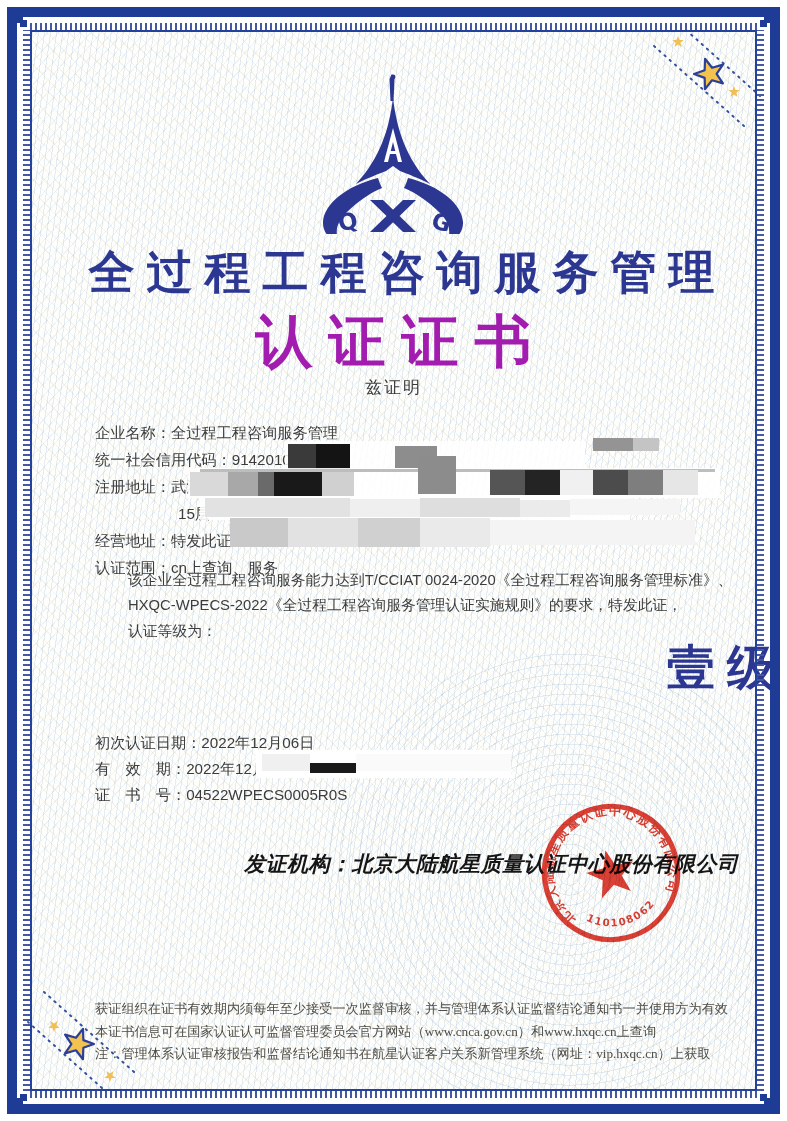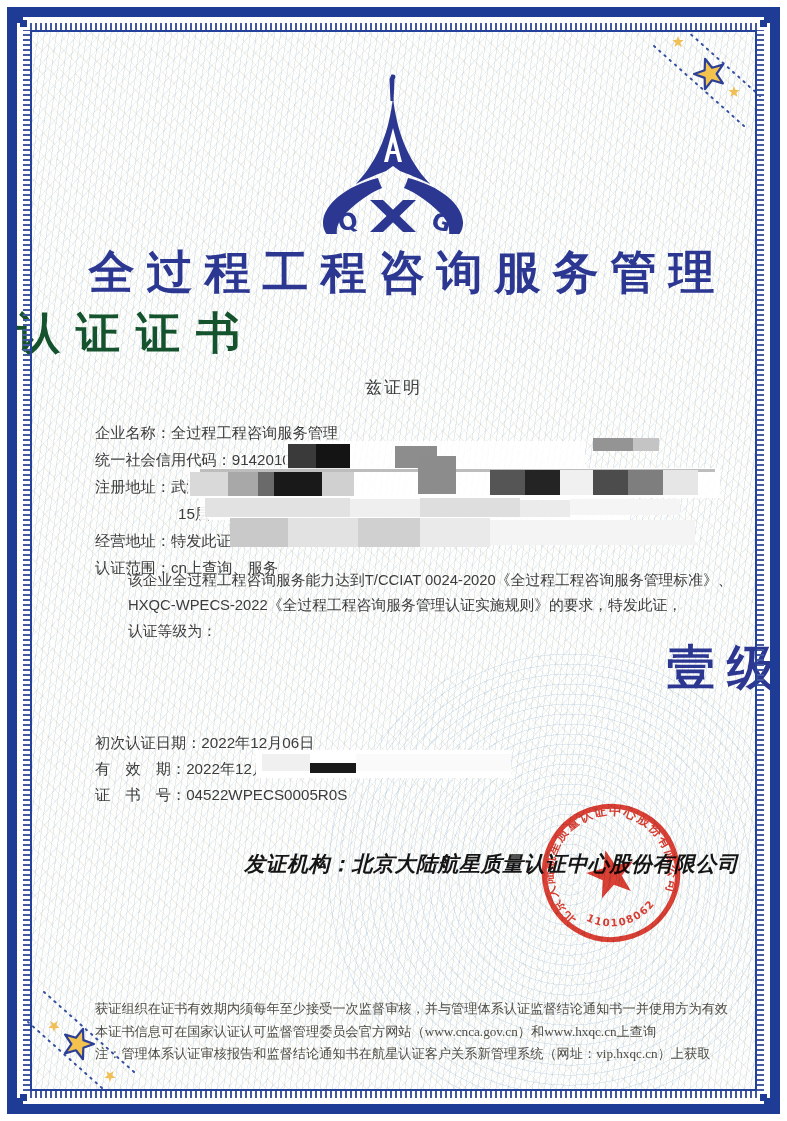--- a/index.html
+++ b/index.html
@@ -28,22 +28,22 @@
         repeating-linear-gradient(-48deg, rgba(145,180,215,.16) 0 1px, transparent 1px 8px),
         #fefefc;}
   .rings{position:absolute;right:-40px;bottom:-30px;width:470px;height:470px;border-radius:50%;
       background:repeating-radial-gradient(circle at 52% 48%, rgba(130,170,205,.28) 0 1px, transparent 1px 10px);
       opacity:.75;}
   
   .abs{position:absolute;z-index:5;}
   .logo{left:308px;top:74px;}
   .title1{left:16px;right:0;top:242px;text-align:center;color:#2c3792;font-weight:bold;
           font-size:46px;letter-spacing:12px;white-space:nowrap;text-indent:12px;}
-  .title2{left:0;right:0;top:304px;text-align:left;color:#14532d;font-weight:bold;
-          font-size:44px;letter-spacing:16px;white-space:nowrap;text-indent:16px;}
+  .title2{left:0;right:0;top:304px;text-align:center;color:#a21caf;font-weight:bold;
+          font-size:57px;letter-spacing:16px;white-space:nowrap;text-indent:16px;}
   .certify{left:0;right:0;top:376px;text-align:center;color:#3a3a3a;font-size:17px;letter-spacing:2px;}
   .info{left:95px;top:419px;font-size:15.2px;color:#3c3c3c;line-height:27px;white-space:nowrap;}
   .info .cont{padding-left:83px;}
   .para{left:95px;top:568px;font-size:14.8px;color:#3c3c3c;line-height:25.3px;white-space:nowrap;margin-left:33px;}
   .grade{left:0;right:0;top:636px;text-align:right;color:#2c3792;font-weight:bold;
          font-size:48px;letter-spacing:12px;text-indent:12px;}
   .dates{left:95px;top:730px;font-size:15.2px;color:#3c3c3c;line-height:26px;white-space:nowrap;}
   .issuer{left:244px;top:850px;font-size:21px;font-weight:bold;color:#151515;white-space:nowrap;
           font-family:"Liberation Serif","DejaVu Serif",serif;letter-spacing:.5px;font-style:italic;}
   .footer{left:95px;top:998px;font-size:13.2px;color:#4e4c45;line-height:22.5px;white-space:nowrap;

